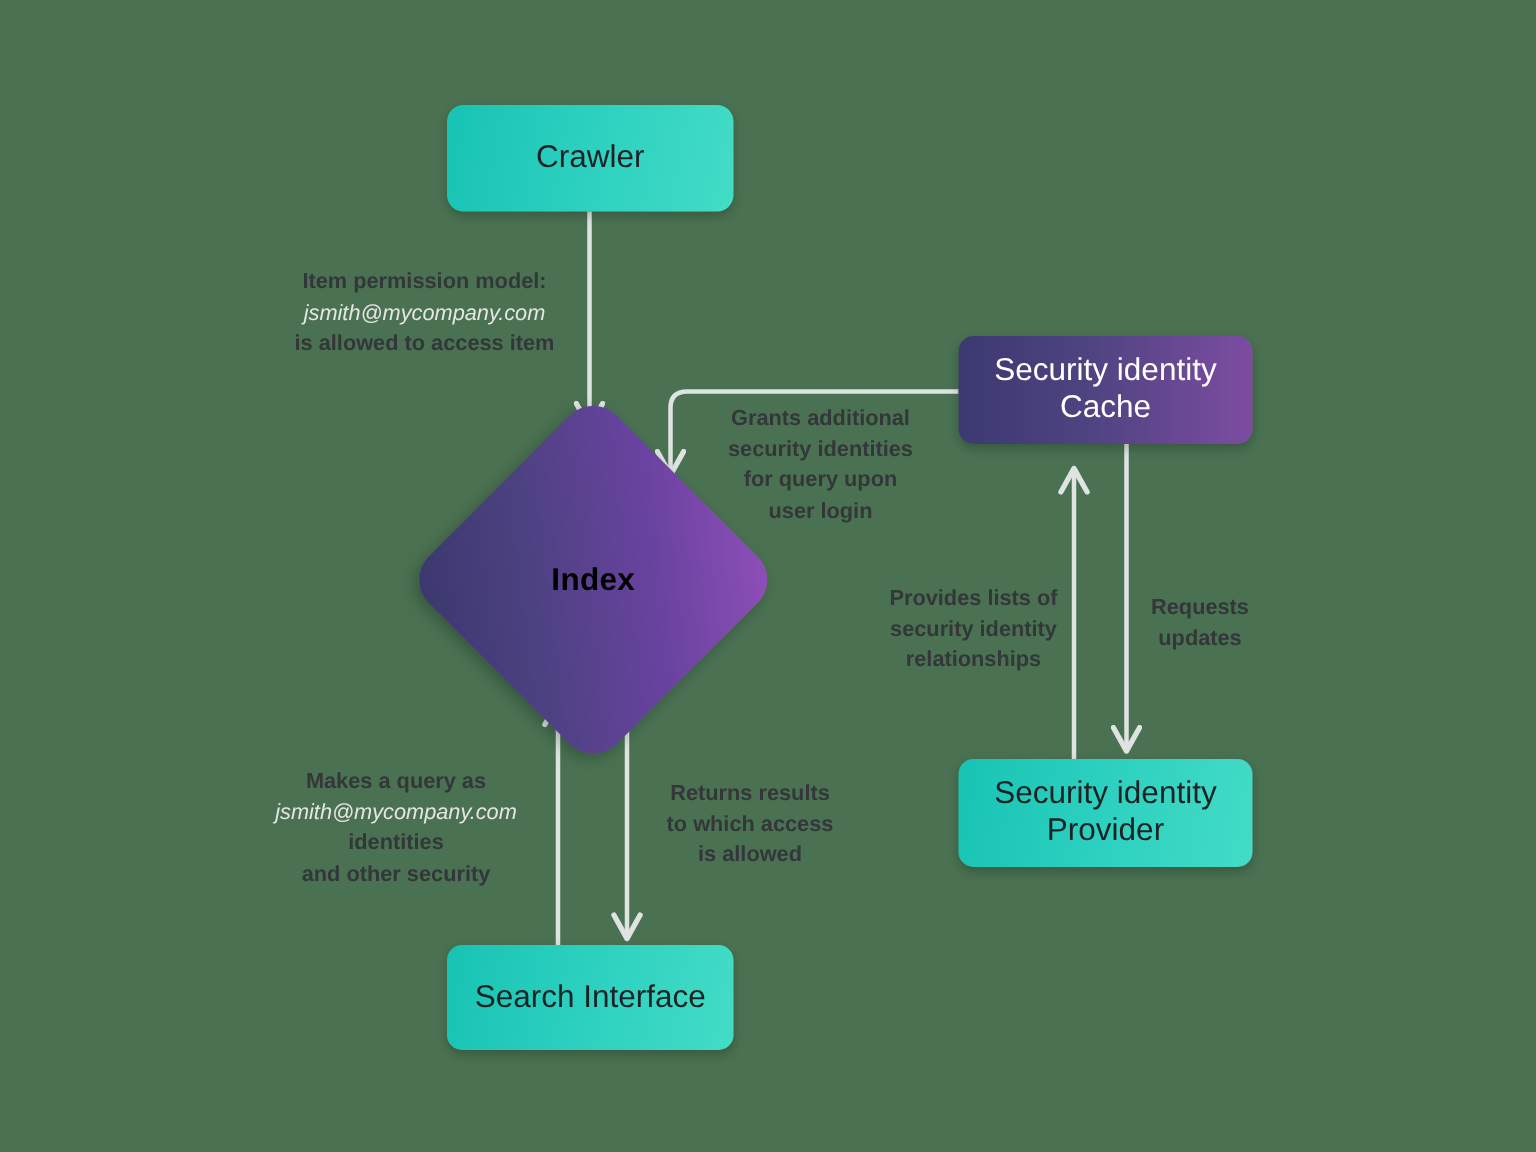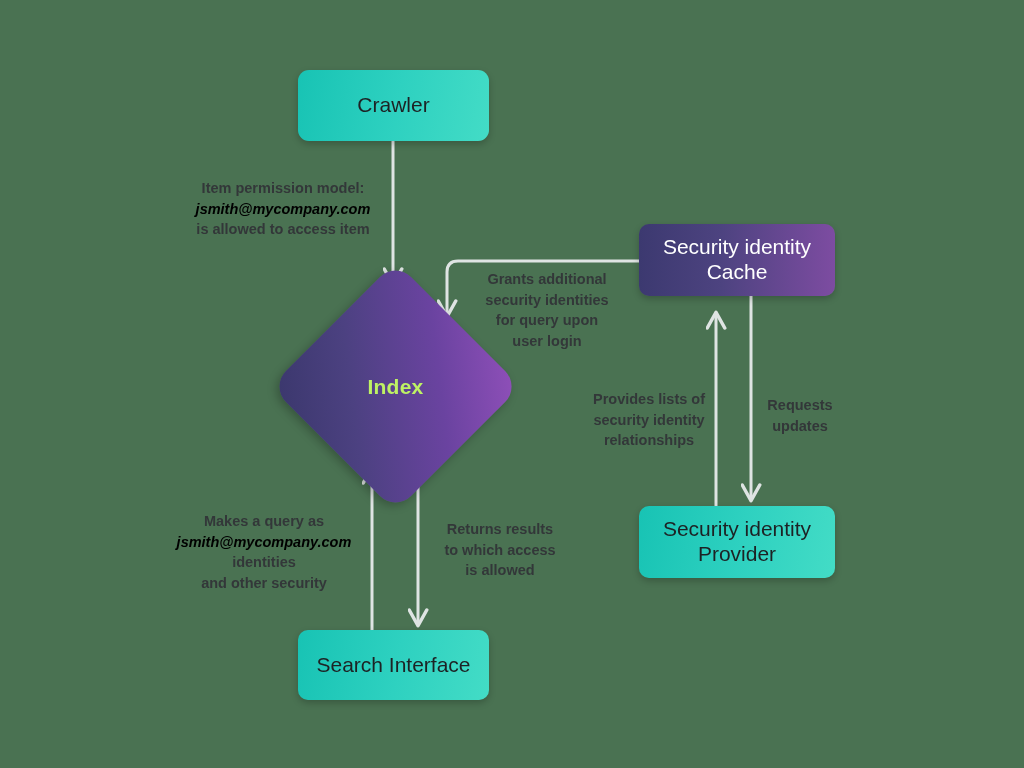--- a/index.html
+++ b/index.html
@@ -90,39 +90,39 @@
     box-shadow: 0 4px 10px rgba(0,0,0,0.25);
   }
   #node-index .diamond-label {
     position: absolute;
     left: 0; top: 0;
     width: 177px;
     height: 177px;
     display: flex;
     align-items: center;
     justify-content: center;
-    color: #bef264;
+    color: #000000;
     font-size: 21px;
     font-weight: 600;
     letter-spacing: 0.2px;
   }
 
   
   .edge-label {
     position: absolute;
     color: #333739;
     font-size: 14.5px;
     font-weight: 700;
     line-height: 1.42;
     text-align: center;
   }
   .edge-label .email {
     font-style: italic;
-    font-weight: 700;
-    color: #000000;
+    font-weight: 400;
+    color: #e5e5e5;
   }
   .edge-label.plain {
     font-weight: 700;
   }
 
   #lbl-item-permission { left: 172px; top: 178px; width: 222px; }
   #lbl-grants         { left: 466px; top: 269px; width: 162px; }
   #lbl-provides       { left: 578px; top: 389px; width: 142px; }
   #lbl-requests       { left: 752px; top: 395px; width: 96px; }
   #lbl-makes-query    { left: 160px; top: 511px; width: 208px; }

